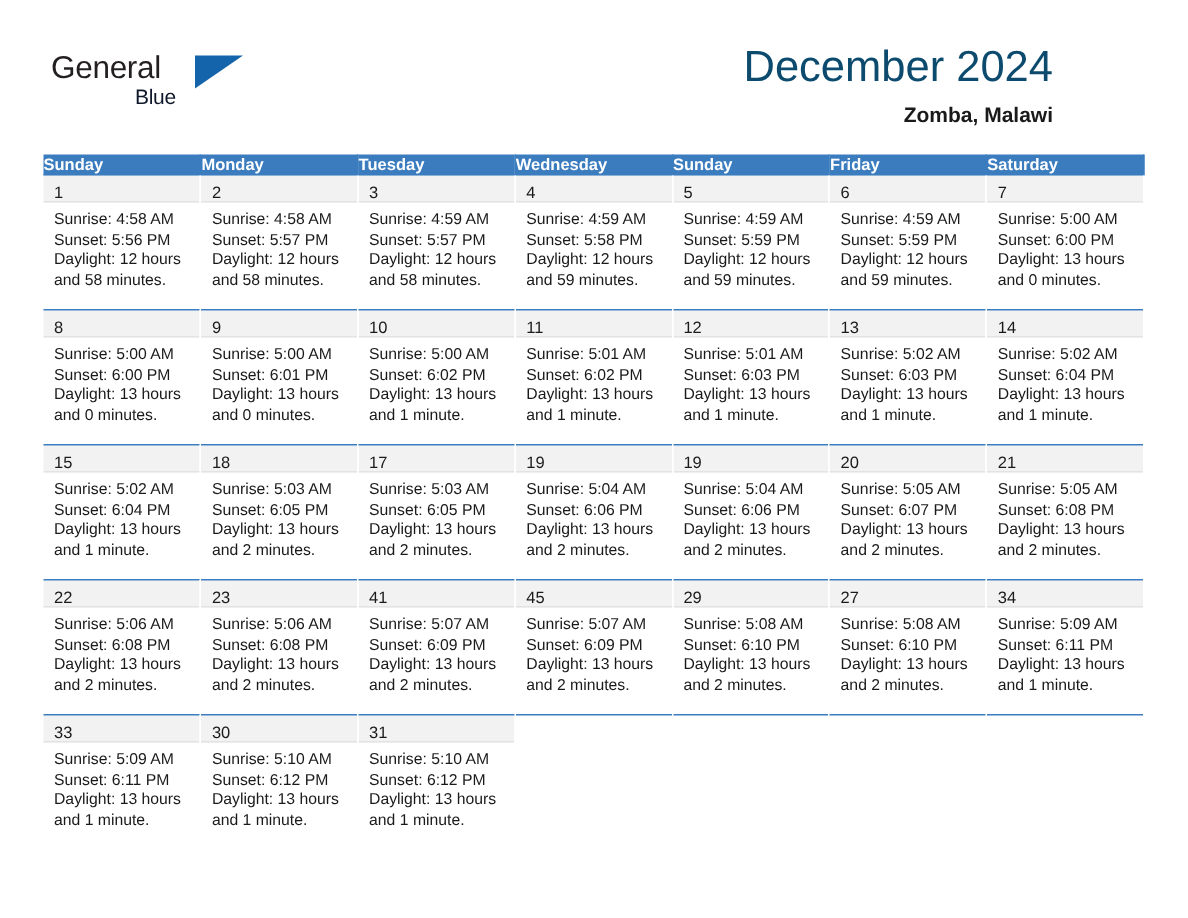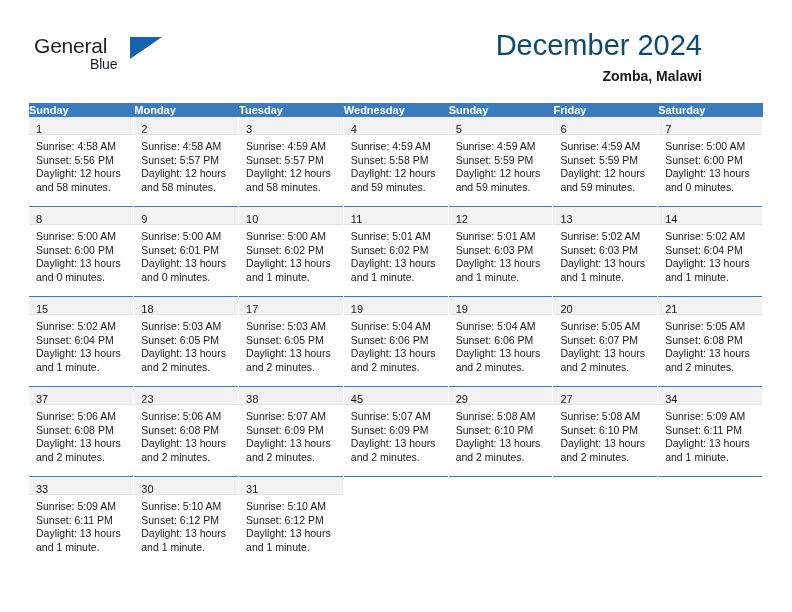--- a/index.html
+++ b/index.html
@@ -372,39 +372,39 @@
             <div class="day-lines">
               <div class="day-line">Sunrise: 5:05 AM</div>
               <div class="day-line">Sunset: 6:08 PM</div>
               <div class="day-line">Daylight: 13 hours</div>
               <div class="day-line">and 2 minutes.</div>
             </div>
           </td>
         </tr>
         <tr>
           <td class="day-cell">
-            <div class="daynum-band"><span class="daynum">37</span></div>
+            <div class="daynum-band"><span class="daynum">22</span></div>
             <div class="day-lines">
               <div class="day-line">Sunrise: 5:06 AM</div>
               <div class="day-line">Sunset: 6:08 PM</div>
               <div class="day-line">Daylight: 13 hours</div>
               <div class="day-line">and 2 minutes.</div>
             </div>
           </td>
           <td class="day-cell">
             <div class="daynum-band"><span class="daynum">23</span></div>
             <div class="day-lines">
               <div class="day-line">Sunrise: 5:06 AM</div>
               <div class="day-line">Sunset: 6:08 PM</div>
               <div class="day-line">Daylight: 13 hours</div>
               <div class="day-line">and 2 minutes.</div>
             </div>
           </td>
           <td class="day-cell">
-            <div class="daynum-band"><span class="daynum">38</span></div>
+            <div class="daynum-band"><span class="daynum">41</span></div>
             <div class="day-lines">
               <div class="day-line">Sunrise: 5:07 AM</div>
               <div class="day-line">Sunset: 6:09 PM</div>
               <div class="day-line">Daylight: 13 hours</div>
               <div class="day-line">and 2 minutes.</div>
             </div>
           </td>
           <td class="day-cell">
             <div class="daynum-band"><span class="daynum">45</span></div>
             <div class="day-lines">

